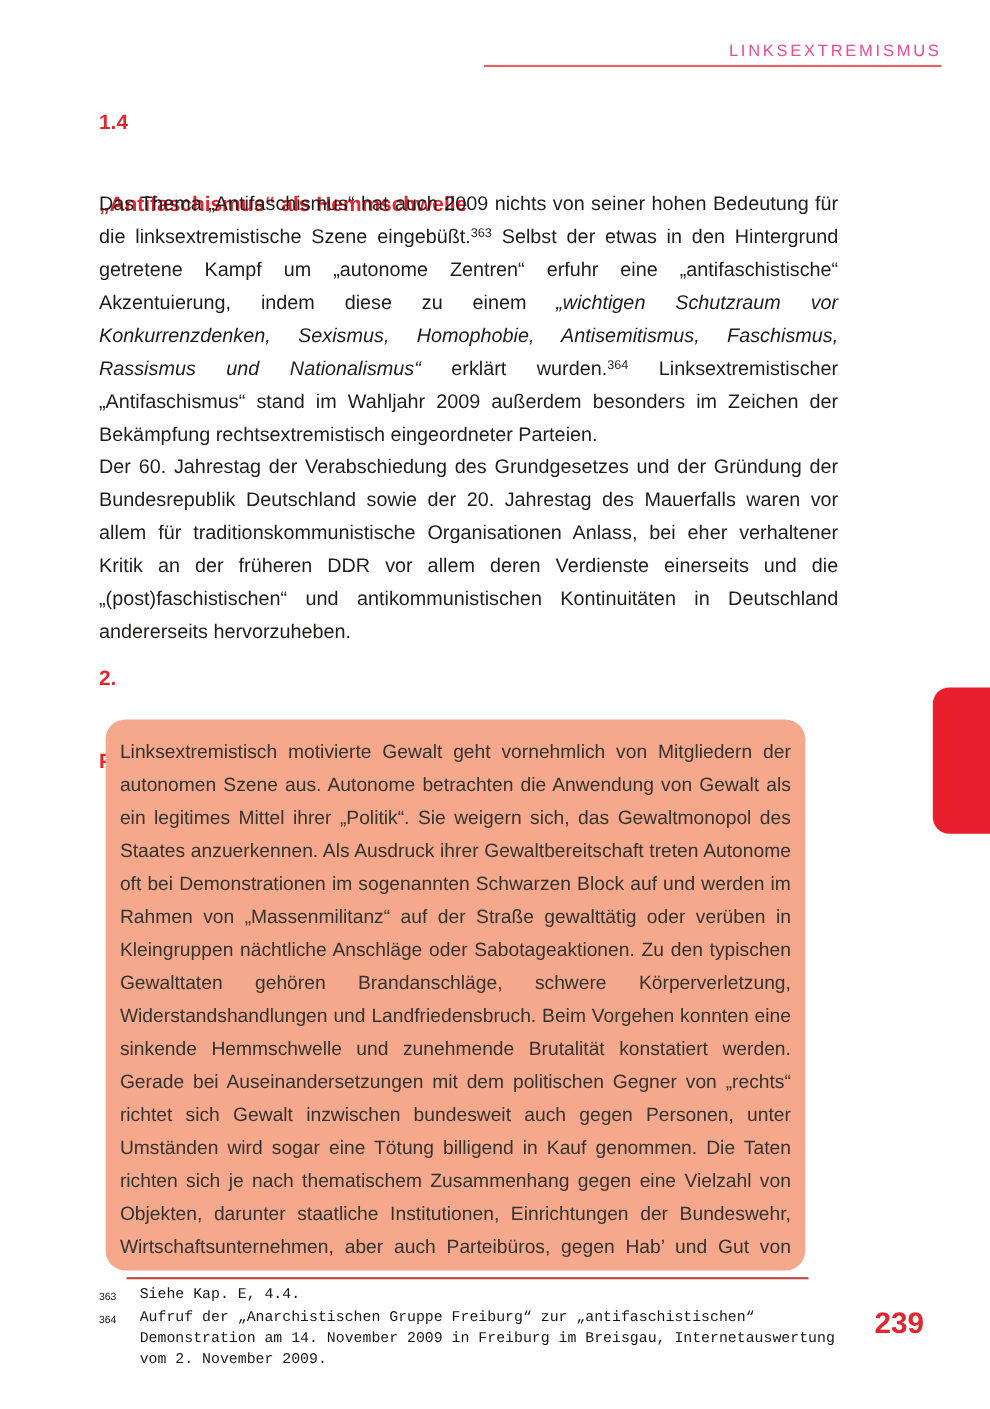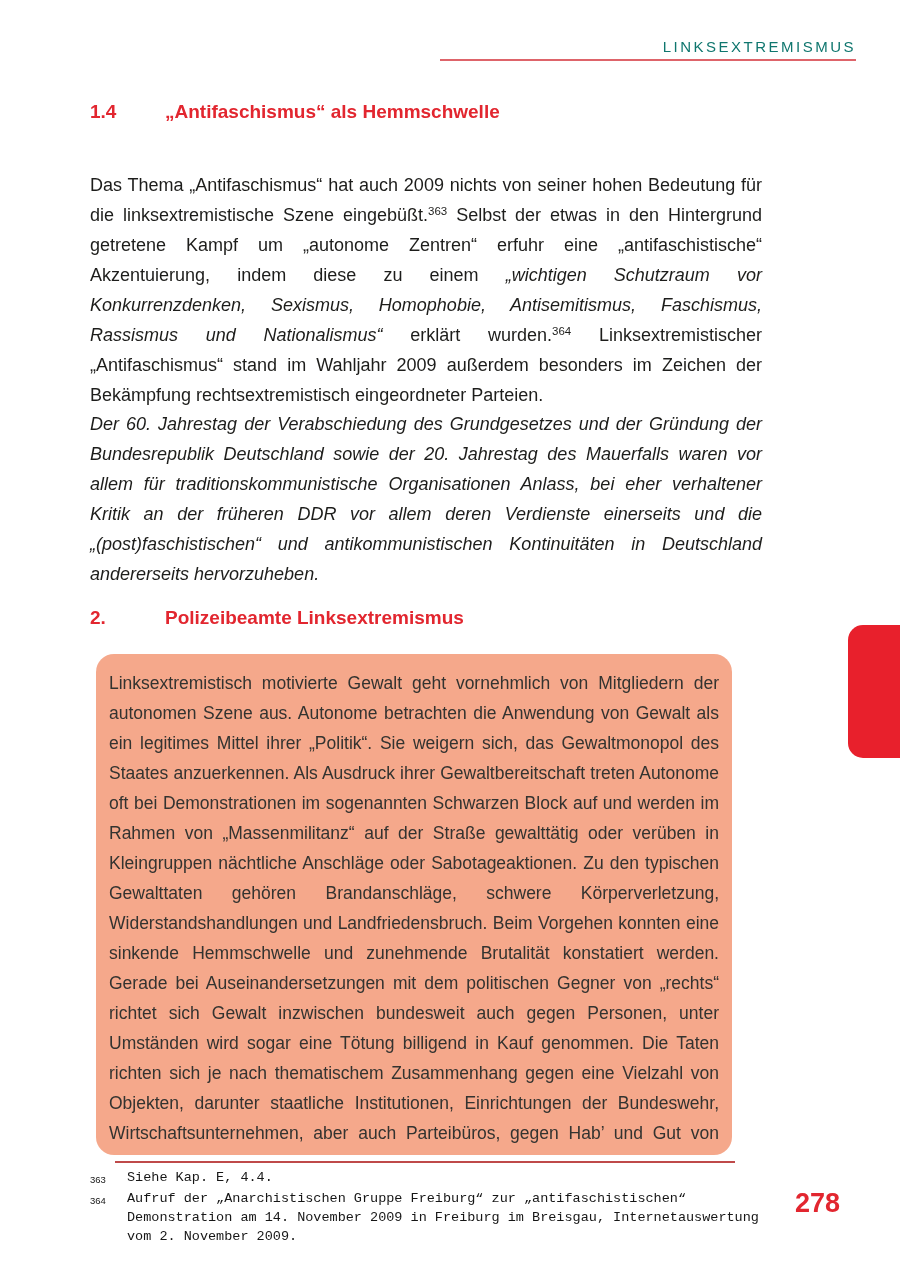--- a/index.html
+++ b/index.html
@@ -10,21 +10,21 @@
     background: #ffffff;
     font-family: "Liberation Sans", "DejaVu Sans", sans-serif;
     overflow: hidden;
   }
 
   
   .header-label {
     position: absolute;
     top: 38px;
     right: 44px;
-    color: #0f766e;
+    color: #ec4899;
     font-size: 15px;
     letter-spacing: 2.5px;
     font-weight: 400;
   }
   .header-rule {
     position: absolute;
     top: 59px;
     left: 440px;
     right: 44px;
     height: 2px;
@@ -33,37 +33,38 @@
 
   
   .section-heading {
     position: absolute;
     left: 90px;
     display: flex;
     color: #e2262f;
     font-weight: bold;
     font-size: 19px;
     line-height: 22px;
+    flex-direction: column;
   }
   #sec1 { top: 101px; }
   #sec2 { top: 607px; }
   .sec-num { width: 75px; flex: 0 0 75px; }
 
   
   .body-para {
     position: absolute;
     left: 90px;
     width: 672px;
     font-size: 18px;
     line-height: 30px;
     color: #1d1d1b;
     text-align: justify;
   }
   #para1 { top: 141px; margin-top: 29px; }
-  #para2 { top: 391px; font-style: italic; }
+  #para2 { top: 391px; }
   .italic { font-style: italic; }
   .sup {
     font-size: 11.5px;
     line-height: 0;
     position: relative;
     top: -6px;
   }
 
   
   .highlight-box {
@@ -165,15 +166,15 @@
     <div class="fn-row">
       <span class="fn-num">363</span>
       <span class="fn-text">Siehe Kap. E, 4.4.</span>
     </div>
     <div class="fn-row">
       <span class="fn-num">364</span>
       <span class="fn-text">Aufruf der „Anarchistischen Gruppe Freiburg“ zur „antifaschistischen“ Demonstration am 14. November 2009 in Freiburg im Breisgau, Internetauswertung vom 2. November 2009.</span>
     </div>
   </div>
 
-  <div class="page-number">278</div>
+  <div class="page-number">239</div>
 
 </div>
 
 </body></html>

